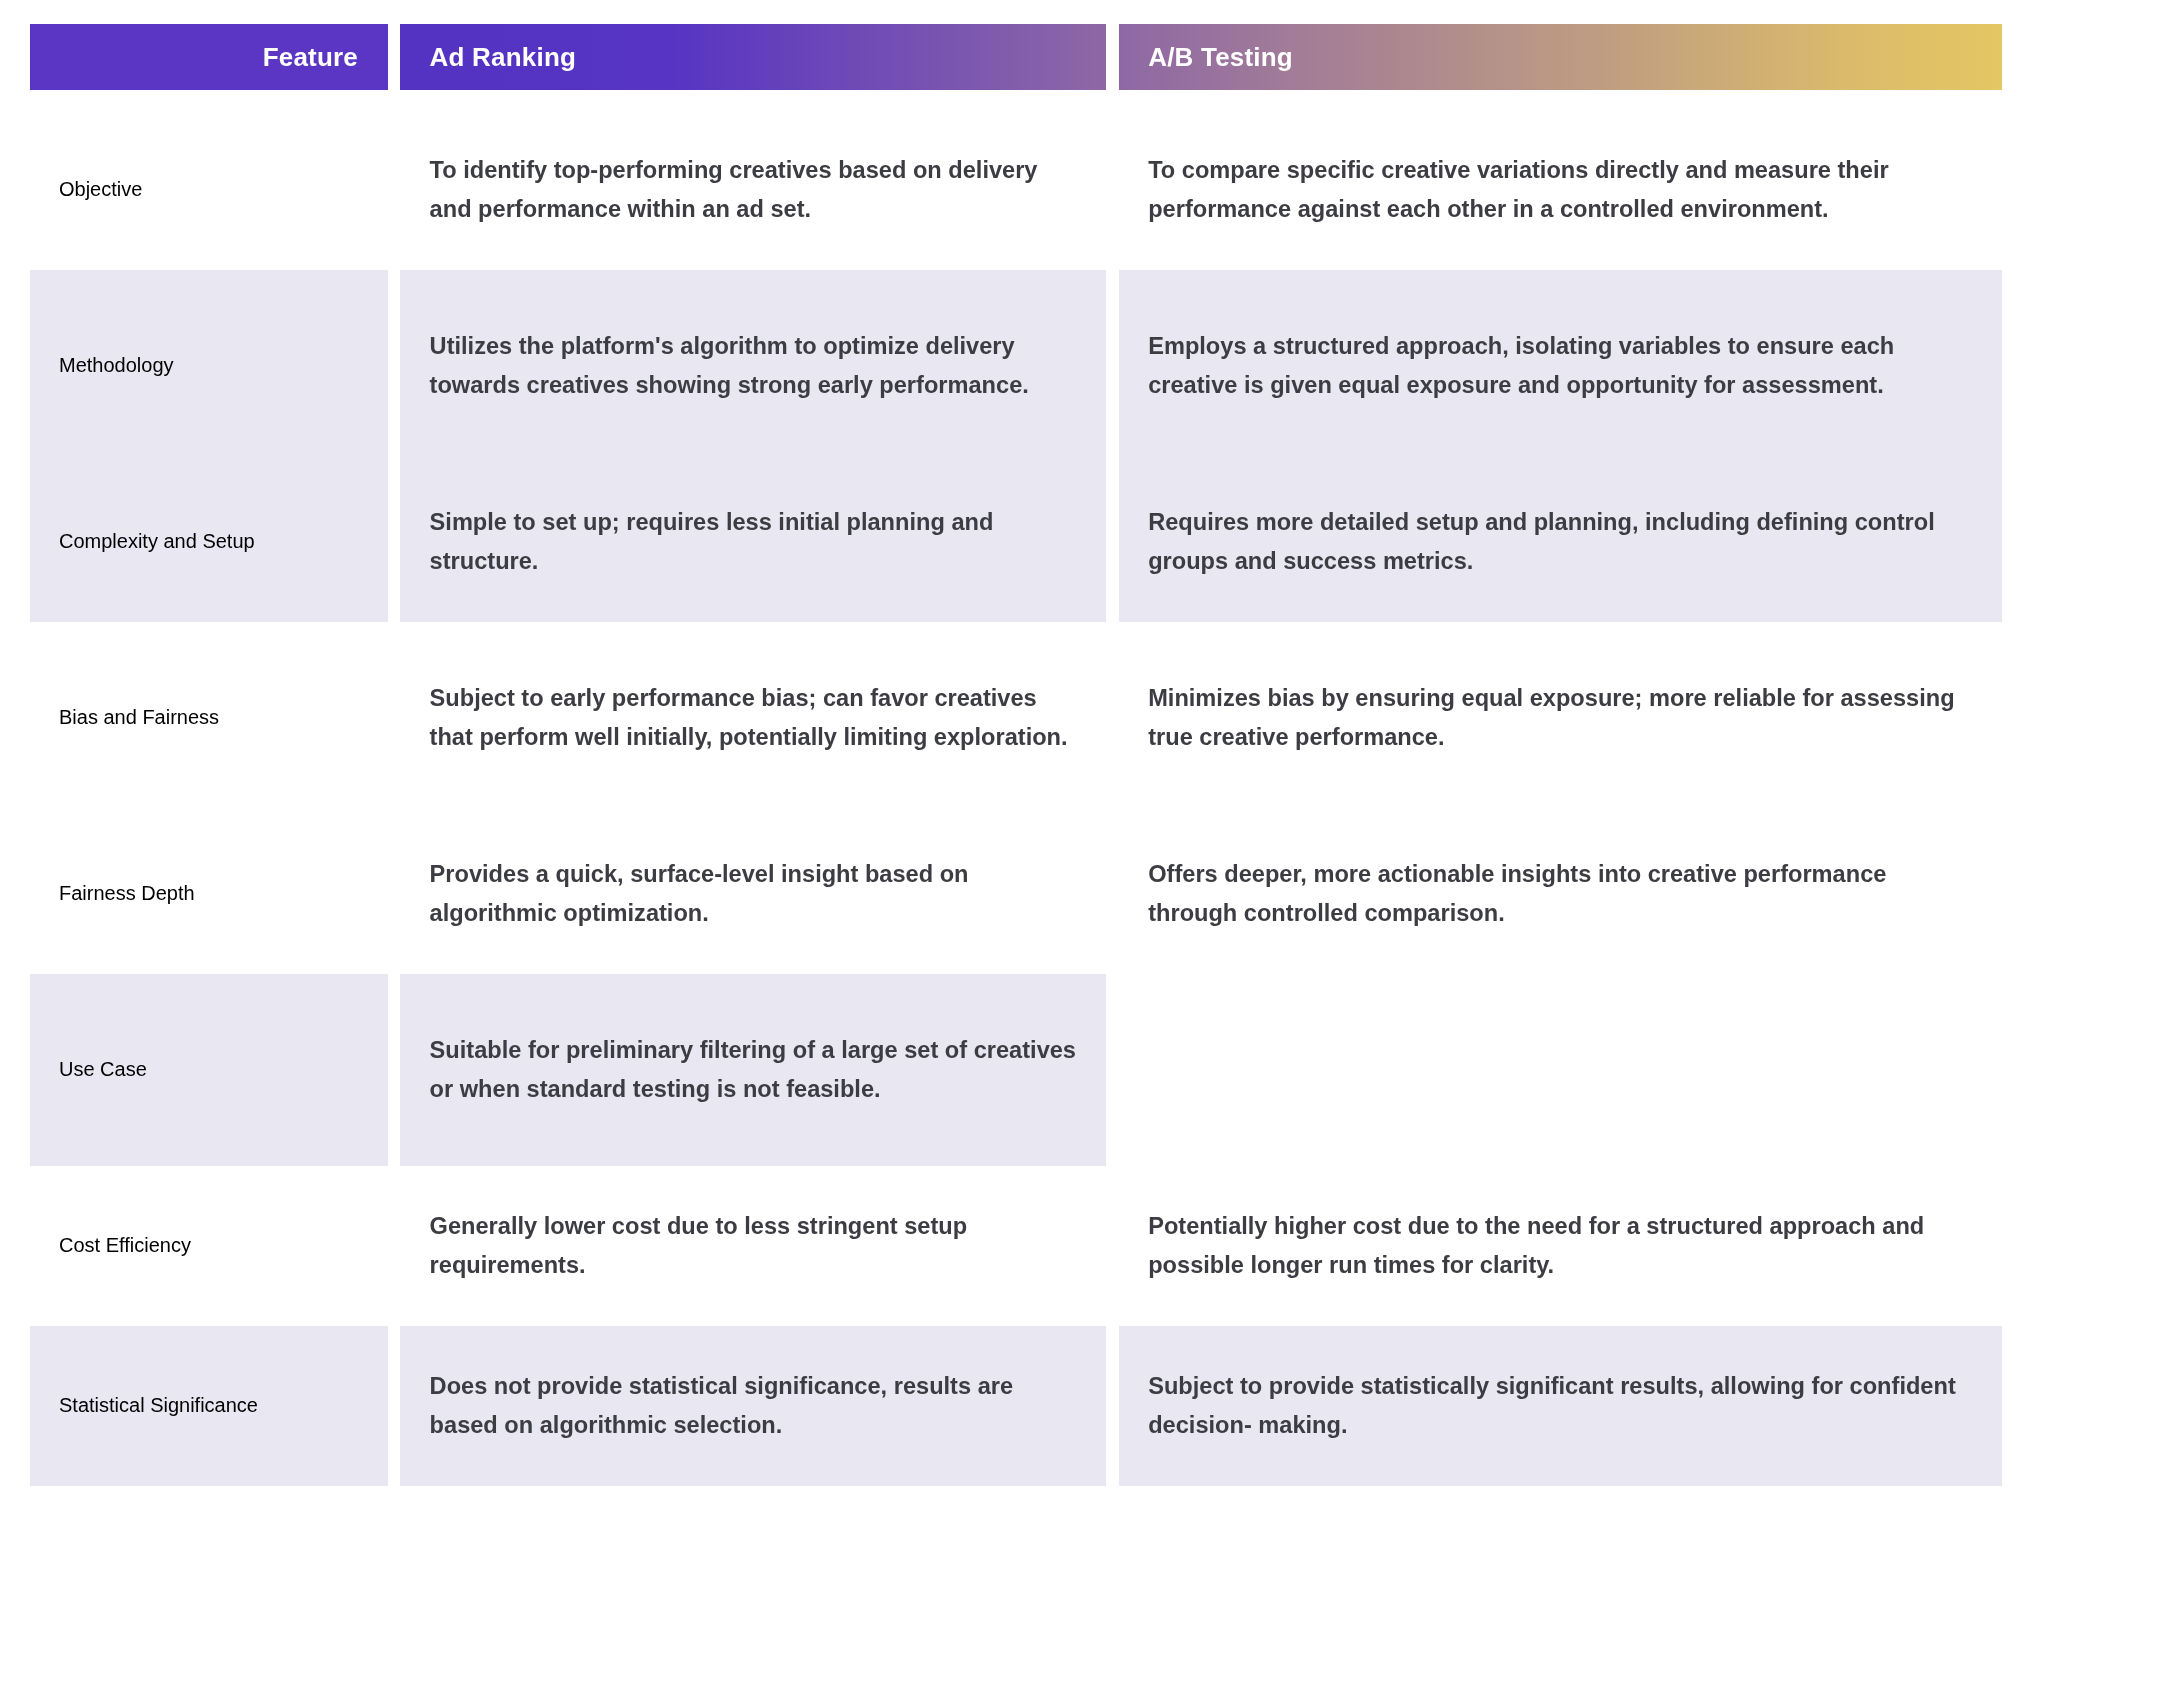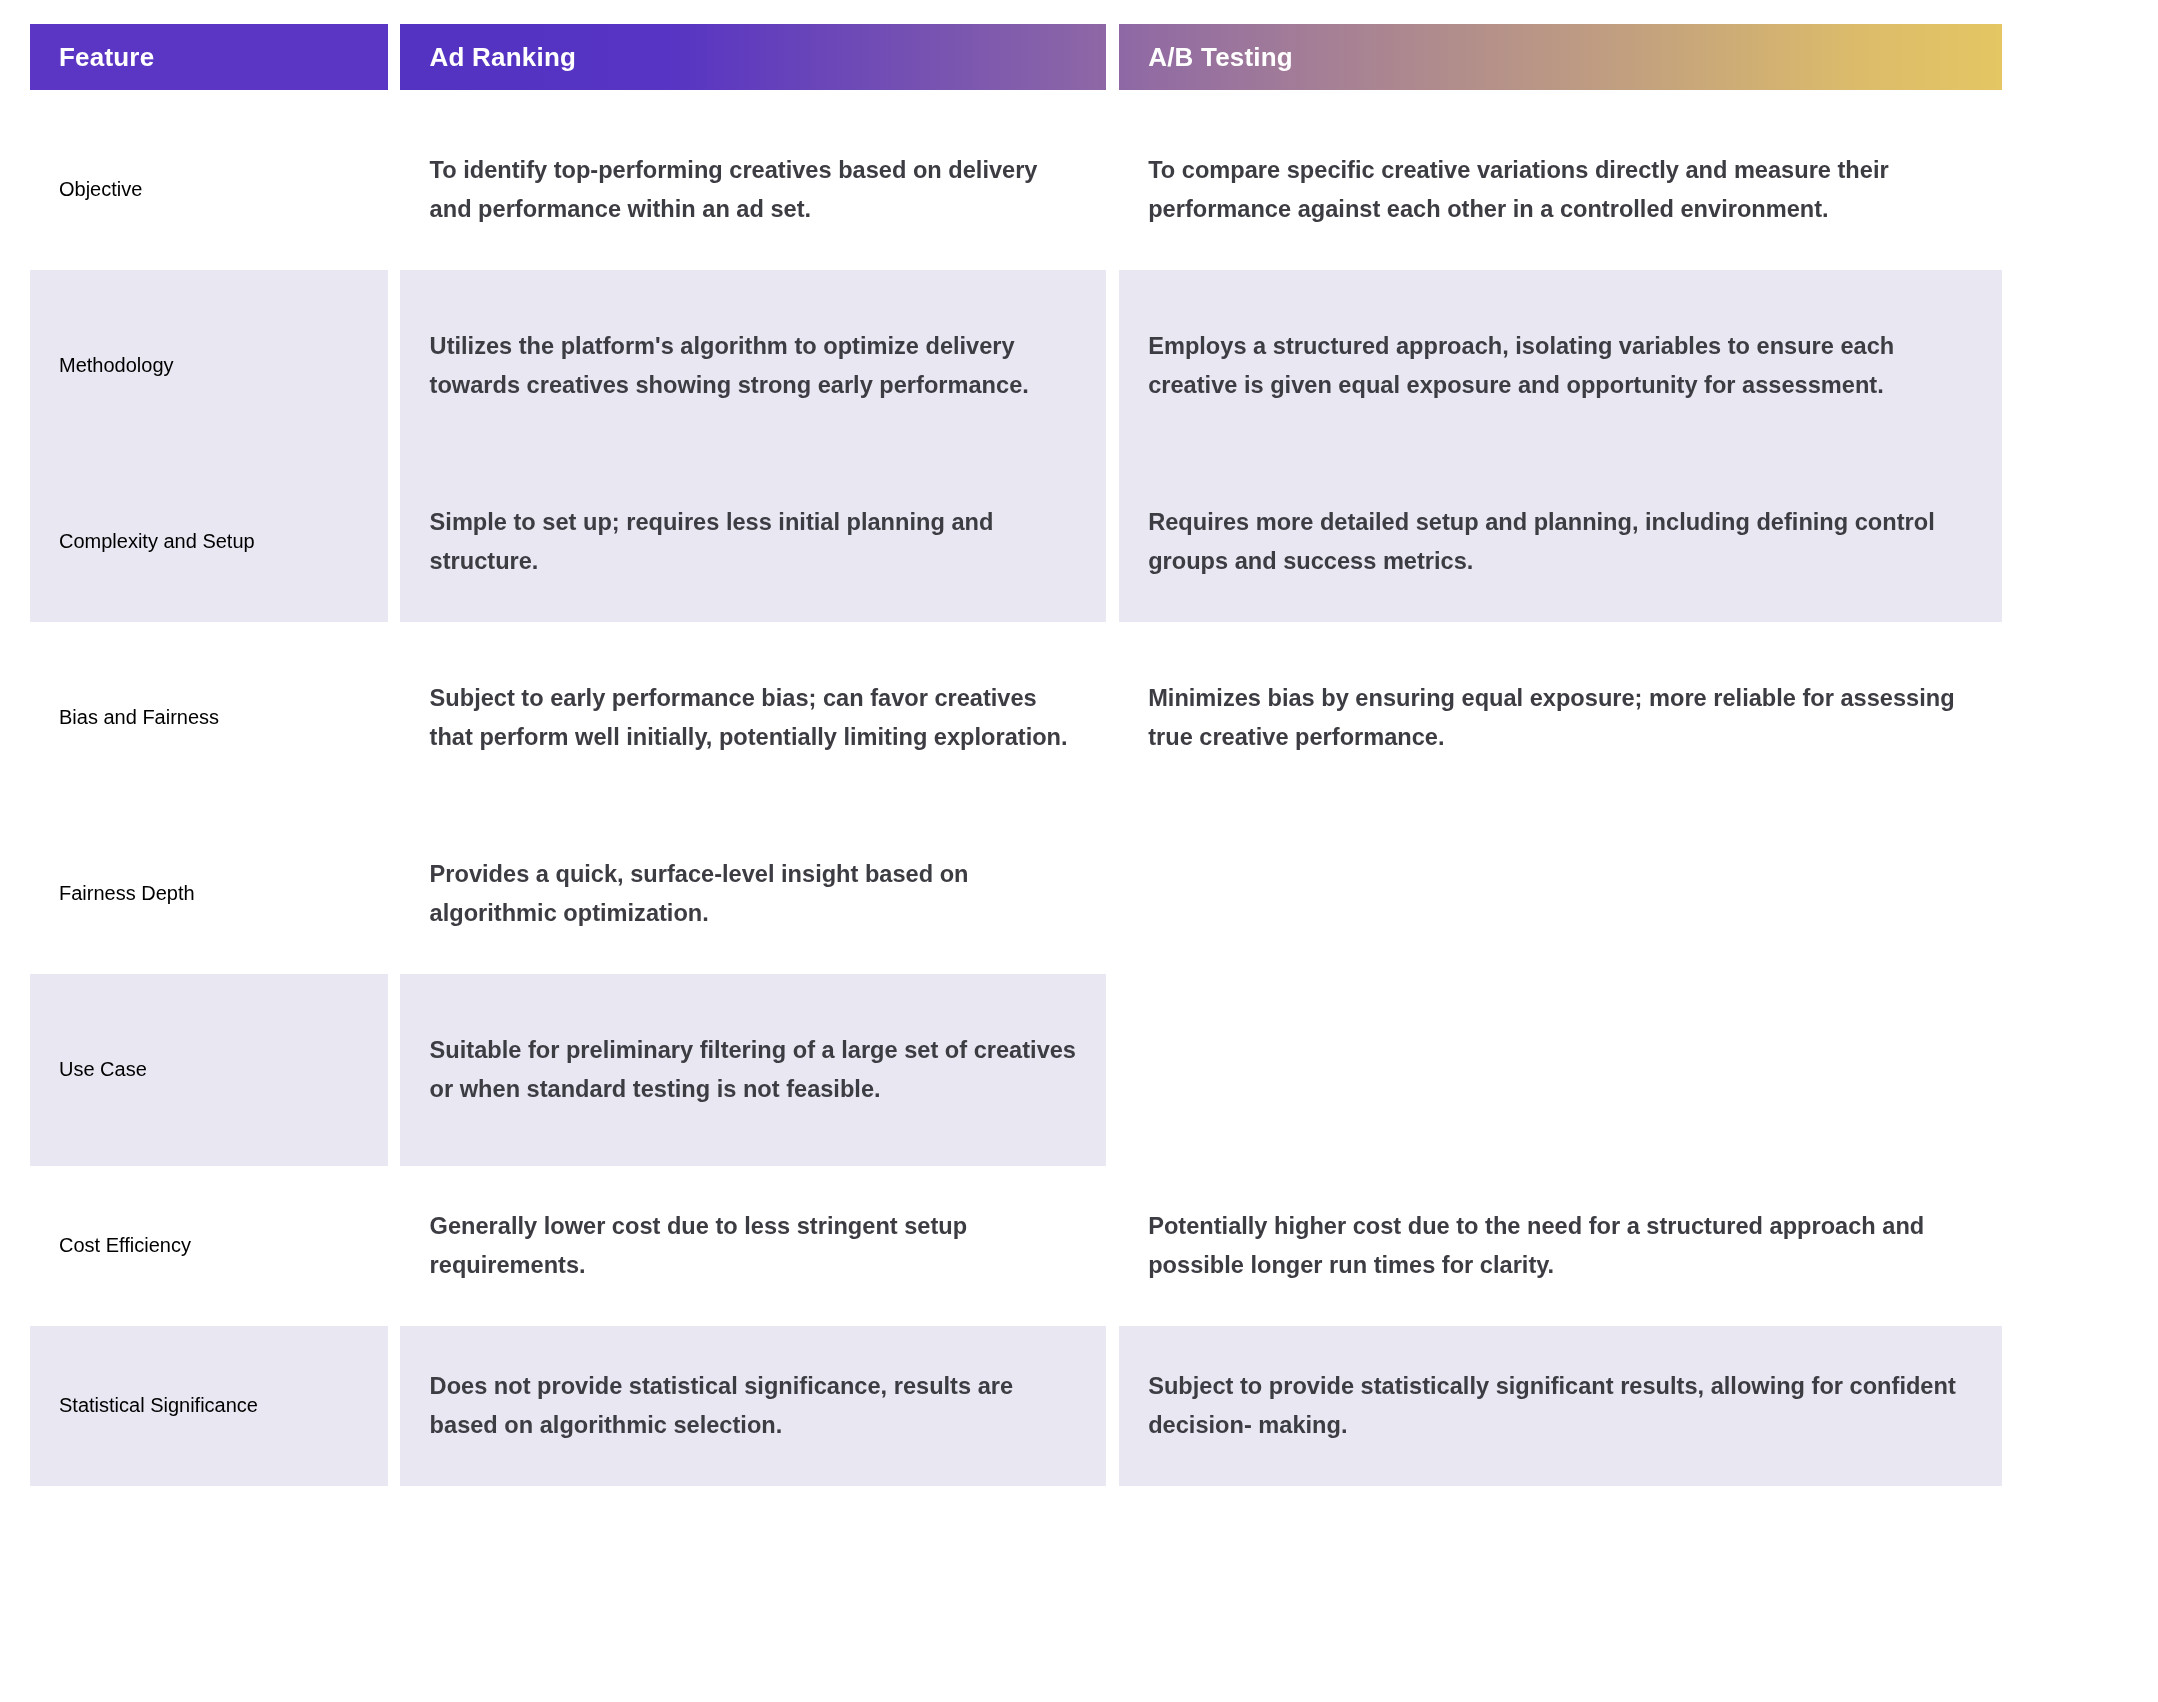--- a/index.html
+++ b/index.html
@@ -54,21 +54,21 @@
     align-items: center;
     height: 66px;
     padding: 0 29.5px;
     color: #ffffff;
     font-size: 26px;
     font-weight: bold;
     letter-spacing: 0.2px;
     line-height: 1;
     white-space: nowrap;
   }
-  .hdr-feature { background: #5b35c4; }
+  .hdr-feature { background: #5b35c4; justify-content: flex-end; }
   .hdr-a { background: linear-gradient(90deg, #5433c2 0%, #5734c3 38%, #7a55b0 78%, #8e68a5 100%); }
   .hdr-b { background: linear-gradient(90deg, #8e68a5 0%, #a47e96 22%, #c2a07f 58%, #dcbc6a 84%, #e4c663 100%); }
 
   
   .body-row .cell {
     display: flex;
     align-items: center;
     padding: 32px 29.5px 32px 29.5px;
   }
   .body-row.shaded .cell {
@@ -166,20 +166,23 @@
     </div>
   </div>
 
   <div class="row body-row r4">
     <div class="cell col-feature">
       <span class="feature-label">Fairness Depth</span>
     </div>
     <div class="cell col-a">
       <span class="desc-text">Provides a quick, surface-level insight based on algorithmic optimization.</span>
     </div>
+    <div class="cell col-b">
+      <span class="desc-text">Offers deeper, more actionable insights into creative performance through controlled comparison.</span>
+    </div>
   </div>
 
   <div class="row body-row shaded r5">
     <div class="cell col-feature">
       <span class="feature-label">Use Case</span>
     </div>
     <div class="cell col-a">
       <span class="desc-text">Suitable for preliminary filtering of a large set of creatives or when standard testing is not feasible.</span>
     </div>
   </div>

